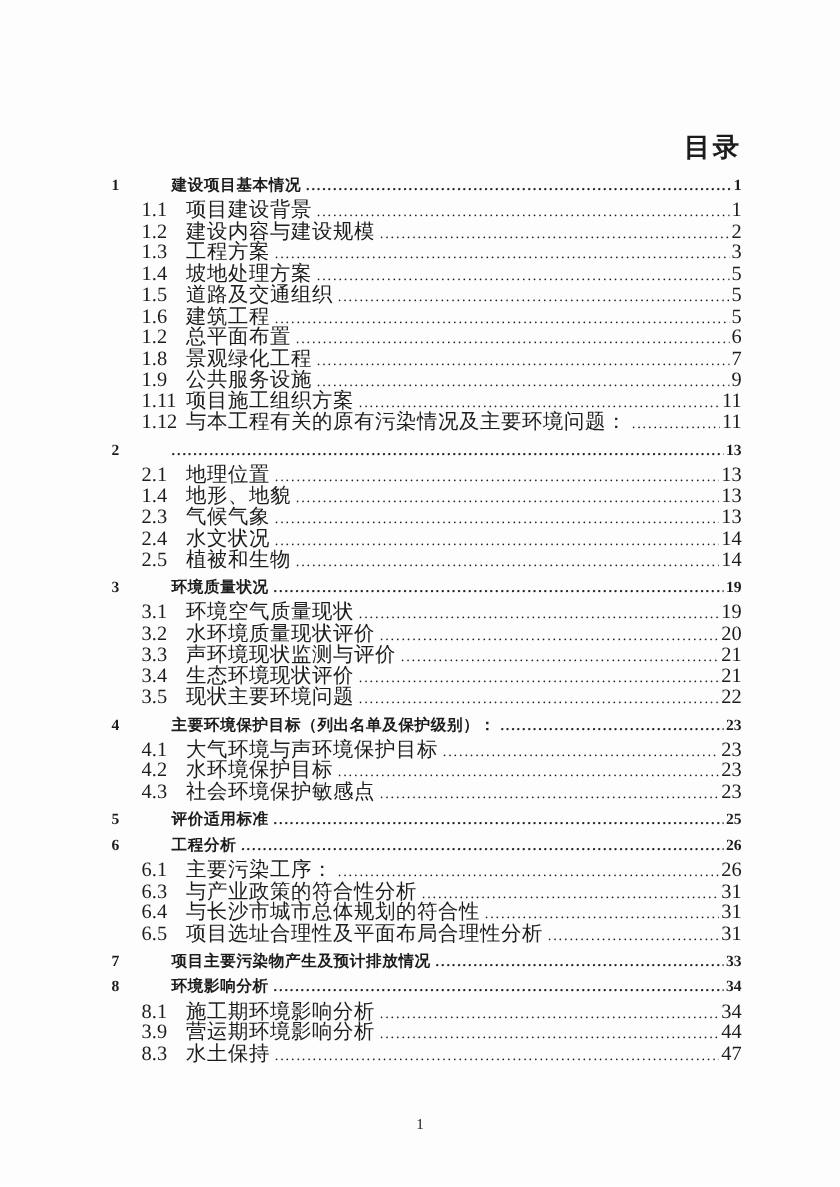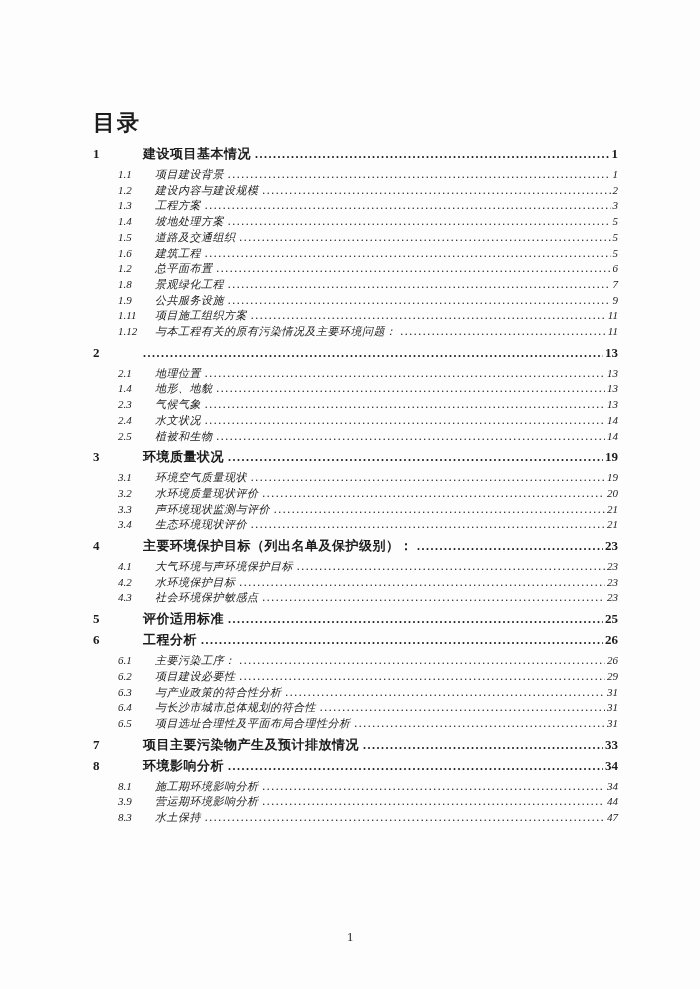--- a/index.html
+++ b/index.html
@@ -18,35 +18,34 @@
     overflow: hidden;
     box-sizing: border-box;
     padding: 0 82px 0 93px;
   }
   .doc-title {
     margin: 0;
     padding-top: 108px;
     font-size: 22px;
     line-height: 30px;
     font-weight: bold;
-    text-align: left;
+    text-align: right;
     letter-spacing: 2px;
   }
   .toc {
     margin-top: 8px;
   }
   .row {
     display: flex;
     align-items: baseline;
   }
   .row.l2 {
-    font-size: 11px;
+    font-size: 17px;
     line-height: 15.7px;
     margin-left: 25px;
-    font-style: italic;
   }
   .row.l1 {
     font-size: 13px;
     line-height: 16px;
     font-weight: bold;
     margin-top: 5px;
     margin-bottom: 5px;
   }
   .row .num {
     flex: 0 0 auto;
@@ -226,20 +225,26 @@
         <span class="ttl">声环境现状监测与评价</span>
         <span class="leader"></span>
         <span class="pg">21</span>
       </div>
       <div class="row l2">
         <span class="num">3.4</span>
         <span class="ttl">生态环境现状评价</span>
         <span class="leader"></span>
         <span class="pg">21</span>
       </div>
+      <div class="row l2">
+        <span class="num">3.5</span>
+        <span class="ttl">现状主要环境问题</span>
+        <span class="leader"></span>
+        <span class="pg">22</span>
+      </div>
       <div class="row l1">
         <span class="num">4</span>
         <span class="ttl">主要环境保护目标（列出名单及保护级别）：</span>
         <span class="leader"></span>
         <span class="pg">23</span>
       </div>
       <div class="row l2">
         <span class="num">4.1</span>
         <span class="ttl">大气环境与声环境保护目标</span>
         <span class="leader"></span>
@@ -267,26 +272,20 @@
         <span class="num">6</span>
         <span class="ttl">工程分析</span>
         <span class="leader"></span>
         <span class="pg">26</span>
       </div>
       <div class="row l2">
         <span class="num">6.1</span>
         <span class="ttl">主要污染工序：</span>
         <span class="leader"></span>
         <span class="pg">26</span>
-      </div>
-      <div class="row l2">
-        <span class="num">6.2</span>
-        <span class="ttl">项目建设必要性</span>
-        <span class="leader"></span>
-        <span class="pg">29</span>
       </div>
       <div class="row l2">
         <span class="num">6.3</span>
         <span class="ttl">与产业政策的符合性分析</span>
         <span class="leader"></span>
         <span class="pg">31</span>
       </div>
       <div class="row l2">
         <span class="num">6.4</span>
         <span class="ttl">与长沙市城市总体规划的符合性</span>

